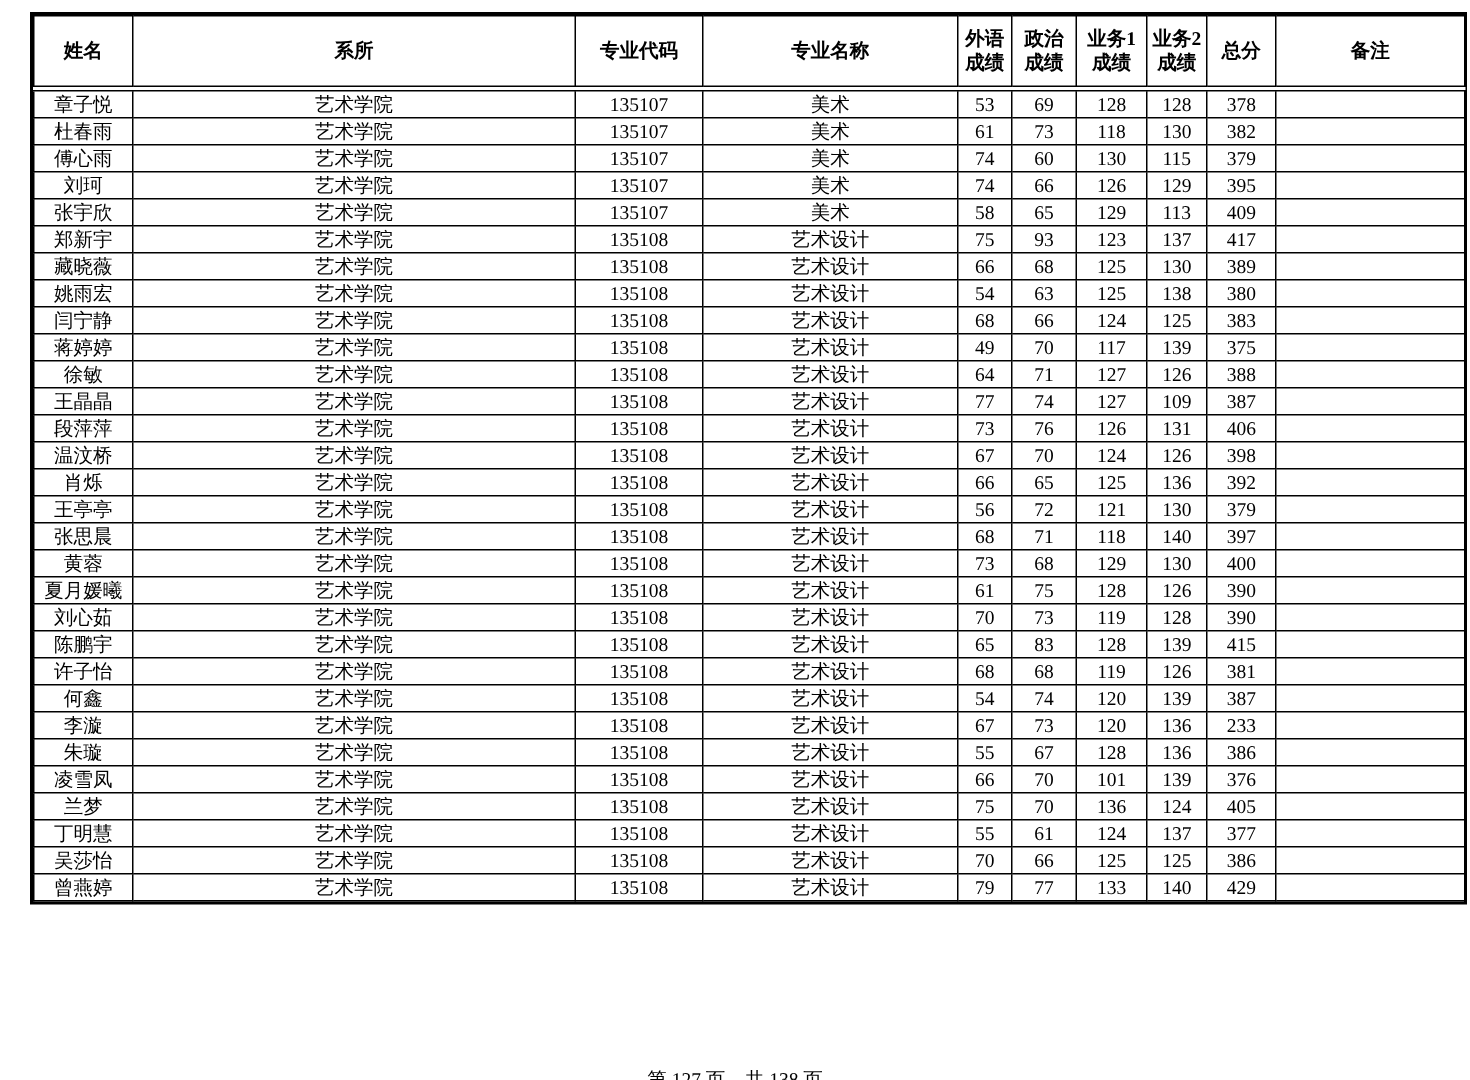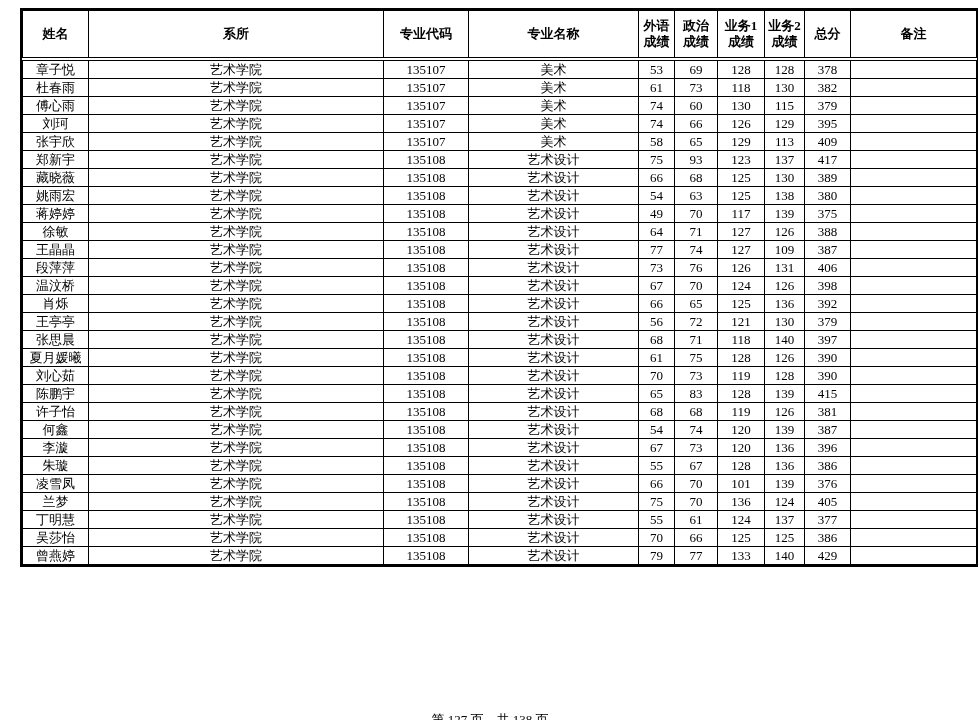--- a/index.html
+++ b/index.html
@@ -178,20 +178,32 @@
           <td>135108</td>
           <td>艺术设计</td>
           <td>54</td>
           <td>63</td>
           <td>125</td>
           <td>138</td>
           <td>380</td>
           <td></td>
         </tr>
         <tr>
+          <td>闫宁静</td>
+          <td>艺术学院</td>
+          <td>135108</td>
+          <td>艺术设计</td>
+          <td>68</td>
+          <td>66</td>
+          <td>124</td>
+          <td>125</td>
+          <td>383</td>
+          <td></td>
+        </tr>
+        <tr>
           <td>蒋婷婷</td>
           <td>艺术学院</td>
           <td>135108</td>
           <td>艺术设计</td>
           <td>49</td>
           <td>70</td>
           <td>117</td>
           <td>139</td>
           <td>375</td>
           <td></td>
@@ -274,20 +286,32 @@
           <td>135108</td>
           <td>艺术设计</td>
           <td>68</td>
           <td>71</td>
           <td>118</td>
           <td>140</td>
           <td>397</td>
           <td></td>
         </tr>
         <tr>
+          <td>黄蓉</td>
+          <td>艺术学院</td>
+          <td>135108</td>
+          <td>艺术设计</td>
+          <td>73</td>
+          <td>68</td>
+          <td>129</td>
+          <td>130</td>
+          <td>400</td>
+          <td></td>
+        </tr>
+        <tr>
           <td>夏月媛曦</td>
           <td>艺术学院</td>
           <td>135108</td>
           <td>艺术设计</td>
           <td>61</td>
           <td>75</td>
           <td>128</td>
           <td>126</td>
           <td>390</td>
           <td></td>
@@ -342,21 +366,21 @@
         </tr>
         <tr>
           <td>李漩</td>
           <td>艺术学院</td>
           <td>135108</td>
           <td>艺术设计</td>
           <td>67</td>
           <td>73</td>
           <td>120</td>
           <td>136</td>
-          <td>396</td>
+          <td>233</td>
           <td></td>
         </tr>
         <tr>
           <td>朱璇</td>
           <td>艺术学院</td>
           <td>135108</td>
           <td>艺术设计</td>
           <td>55</td>
           <td>67</td>
           <td>128</td>

